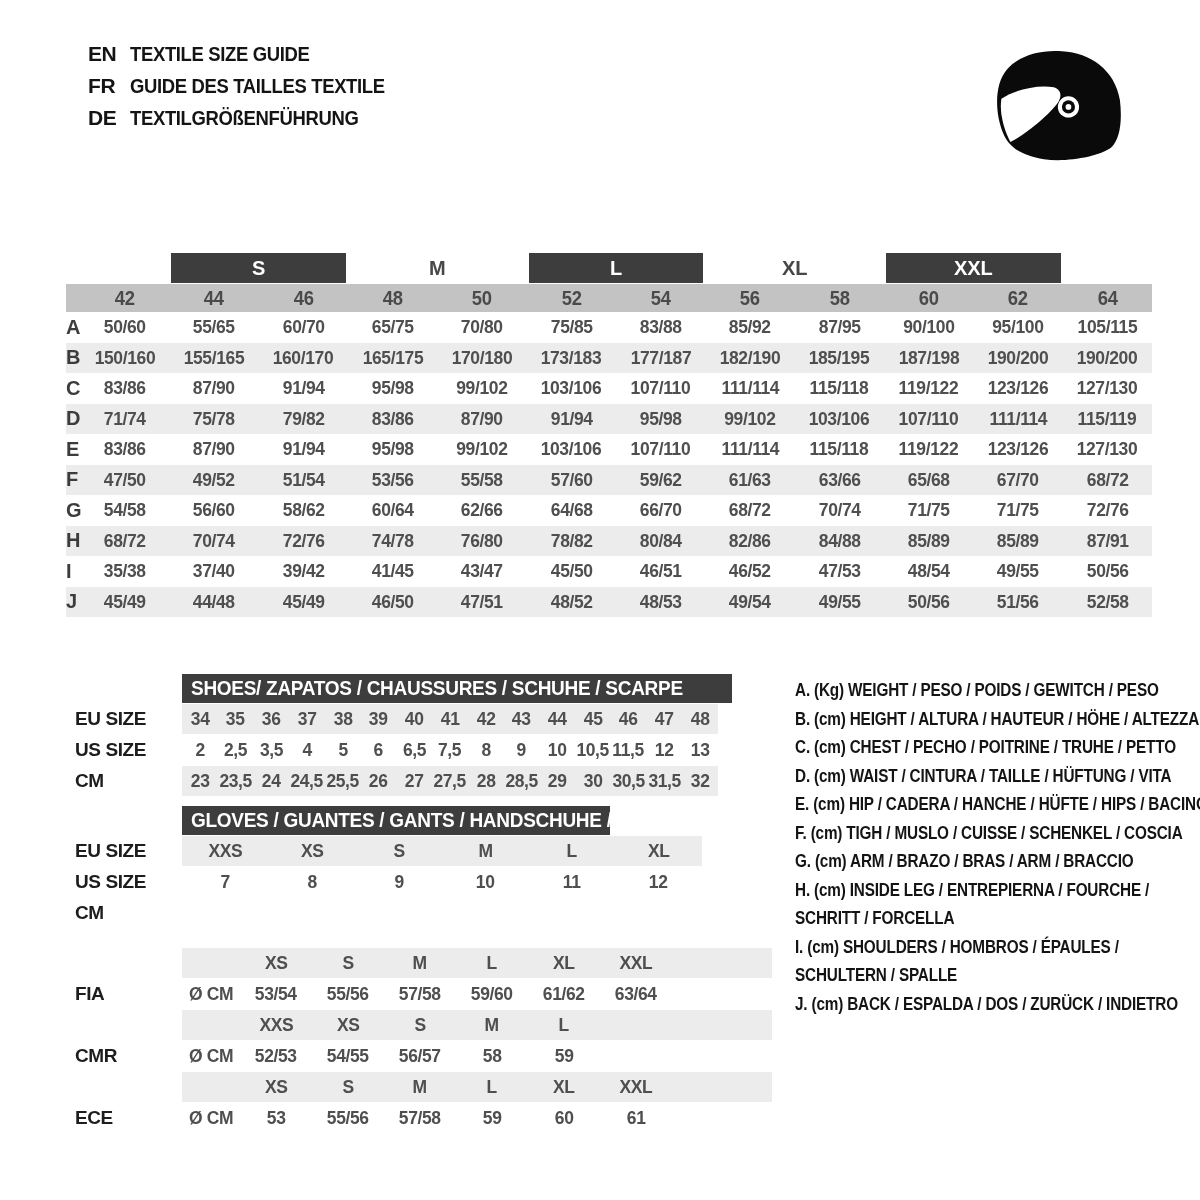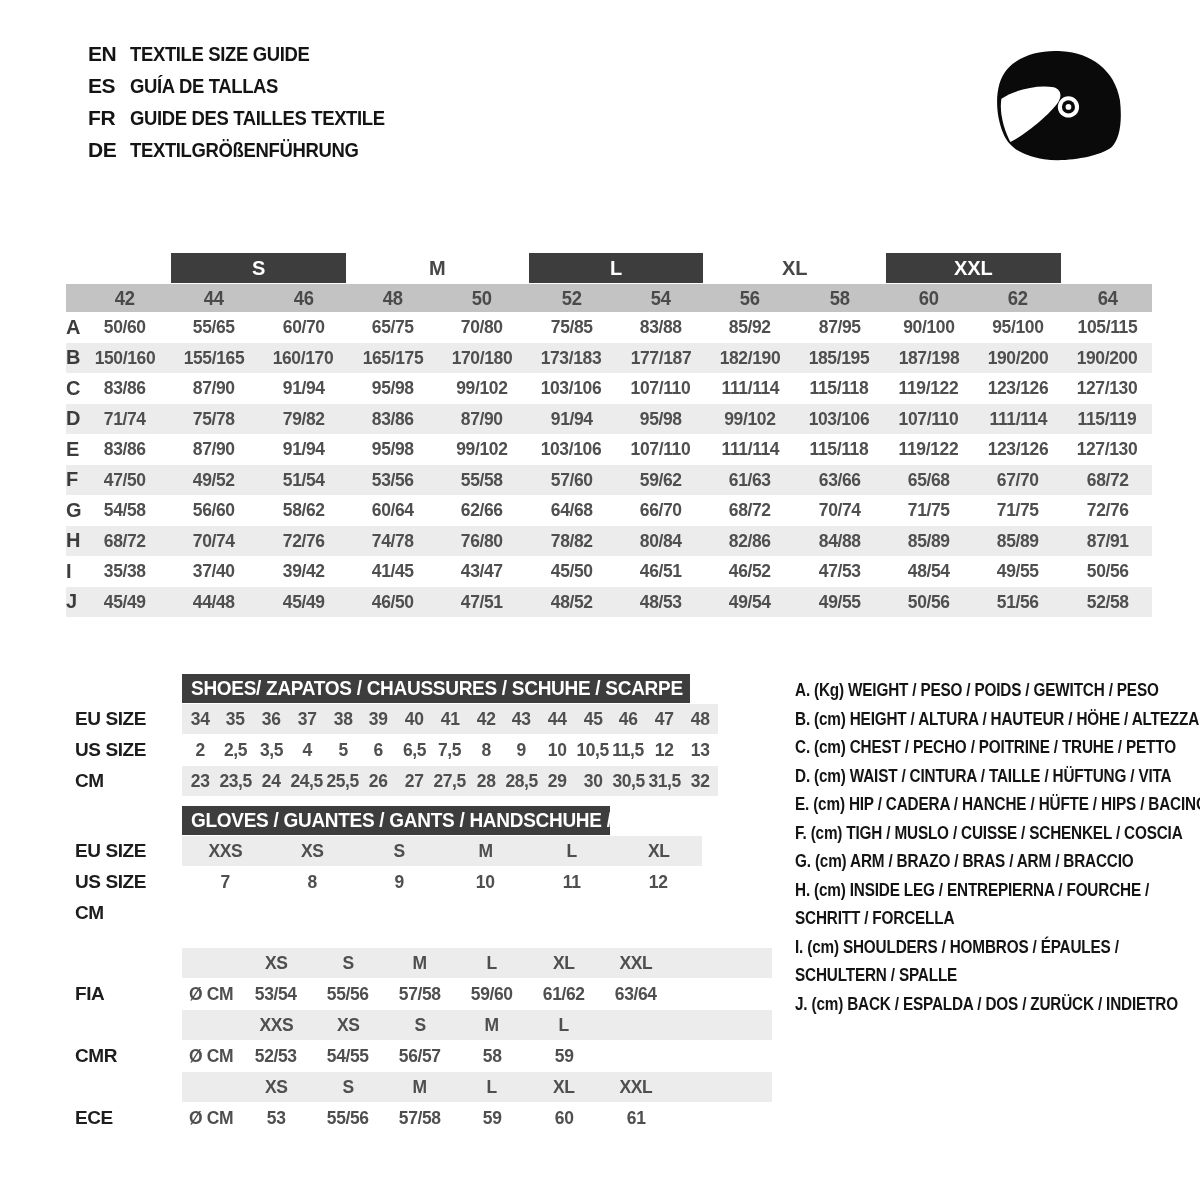--- a/index.html
+++ b/index.html
@@ -31,21 +31,21 @@
   .data-row.stripe { background:var(--stripe); }
   .row-label { display:flex; align-items:center; font-size:20px; color:#3c3c3c; overflow:visible; }
   .row-label span { display:inline-block; transform:none; }
 
   
   .sub { position:absolute; left:66px; width:720px; }
   .shoes { top:674px; }
   .gloves { top:806px; }
   .helmets { top:947px; }
   .bar { height:29px; background:var(--dark); color:#fff; display:flex; align-items:center; padding-left:9px; font-size:20px; margin-left:116px; }
-  .shoes .bar { width:508px; }
+  .shoes .bar { width:550px; }
   .gloves .bar { width:428px; }
   .helmets .bar { width:520px; }
   .bar span { display:inline-block; transform:scaleX(0.95); transform-origin:left center; white-space:nowrap; letter-spacing:-0.3px; }
   .srow { display:grid; grid-template-columns:116px 1fr; height:30px; margin-top:1px; }
   .slabel { display:flex; align-items:center; padding-left:9px; font-size:19px; color:#1d1d1d; }
   .slabel span { white-space:nowrap; letter-spacing:-0.4px;text-align:right; }
   .content { display:grid; height:100%; }
   .content.stripe { background:var(--stripe); }
   .shoes .content { width:536px; grid-template-columns:repeat(15,1fr); }
   .gloves .content { width:520px; grid-template-columns:repeat(6,1fr); }
@@ -57,24 +57,20 @@
 </style>
 </head>
 <body>
 
 <div class="page">
 
   <div class="langs">
       <div class="lang-row">
         <span class="lang-code"><span>EN</span></span>
         <span class="cond"><span>TEXTILE SIZE GUIDE</span></span>
-      </div>
-      <div class="lang-row">
-        <span class="lang-code"><span>ES</span></span>
-        <span class="cond"><span>GUÍA DE TALLAS</span></span>
       </div>
       <div class="lang-row">
         <span class="lang-code"><span>FR</span></span>
         <span class="cond"><span>GUIDE DES TAILLES TEXTILE</span></span>
       </div>
       <div class="lang-row">
         <span class="lang-code"><span>DE</span></span>
         <span class="cond"><span>TEXTILGRÖßENFÜHRUNG</span></span>
       </div>
     </div>

